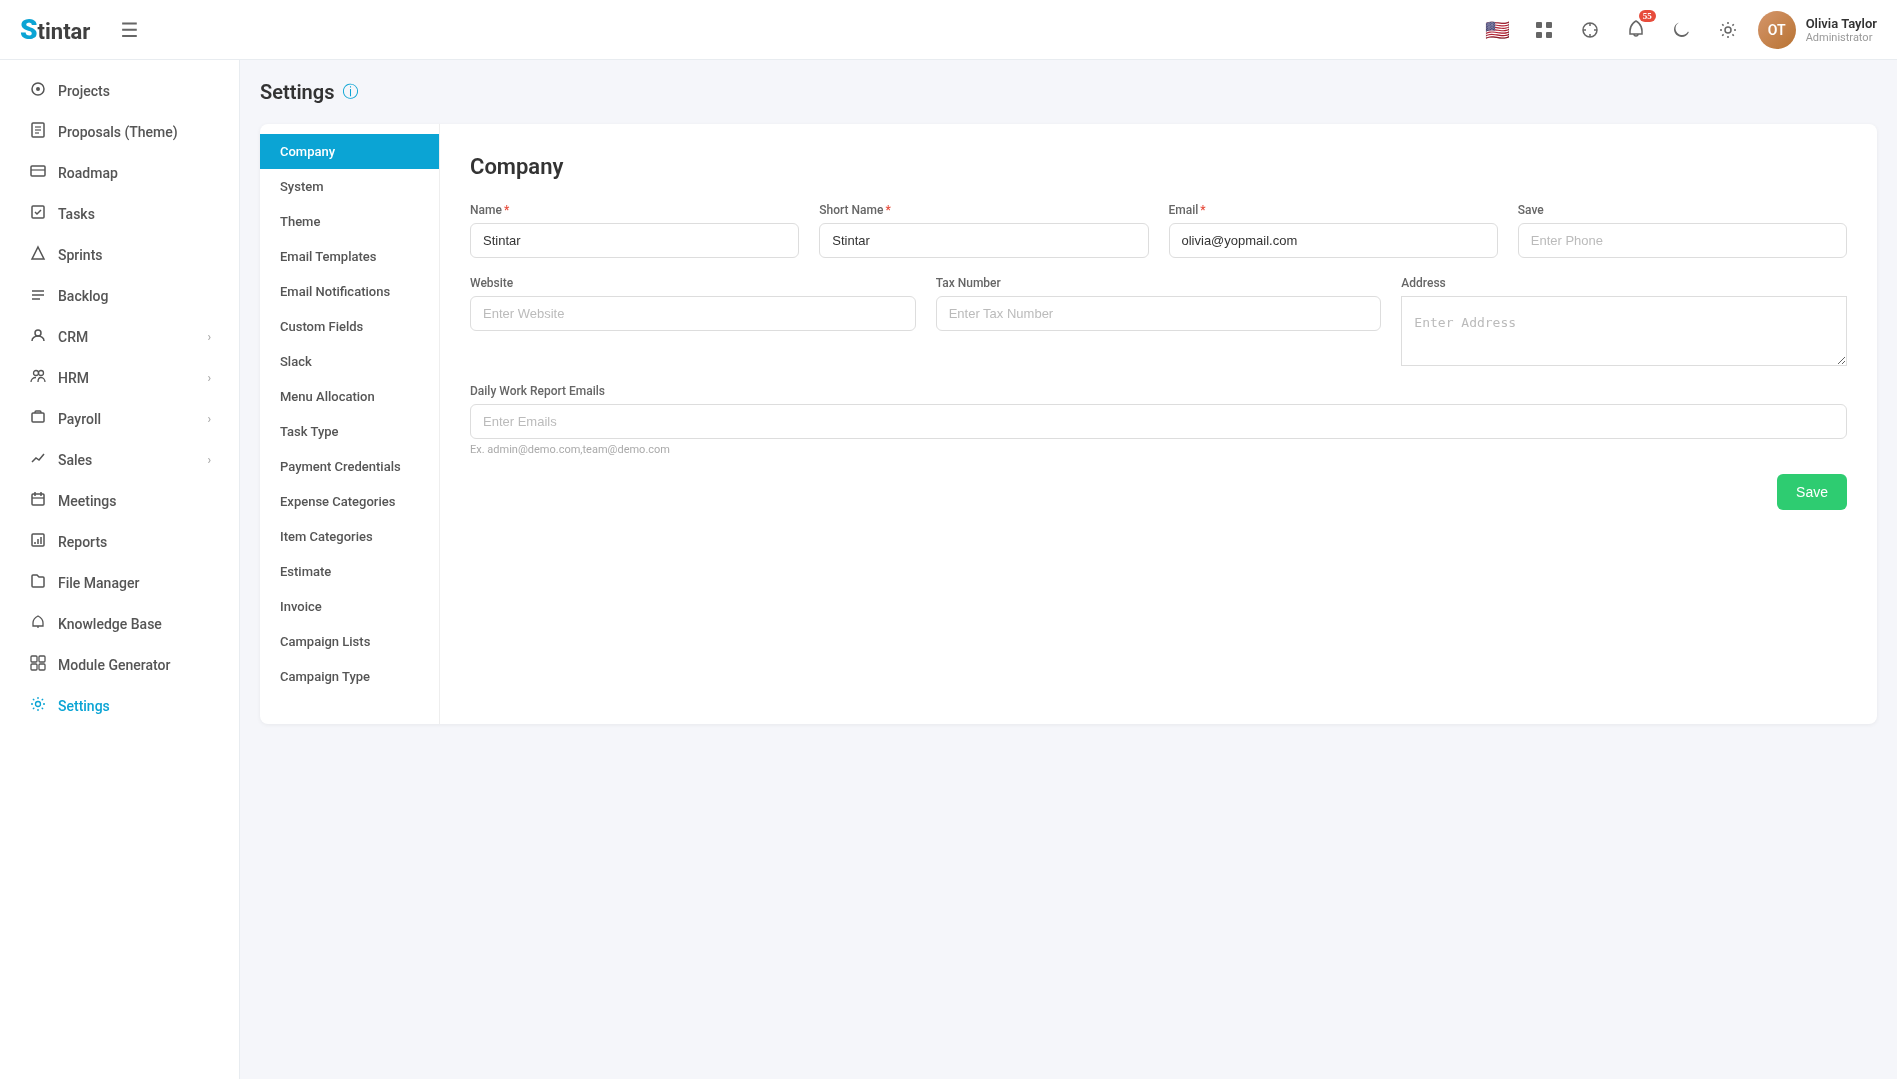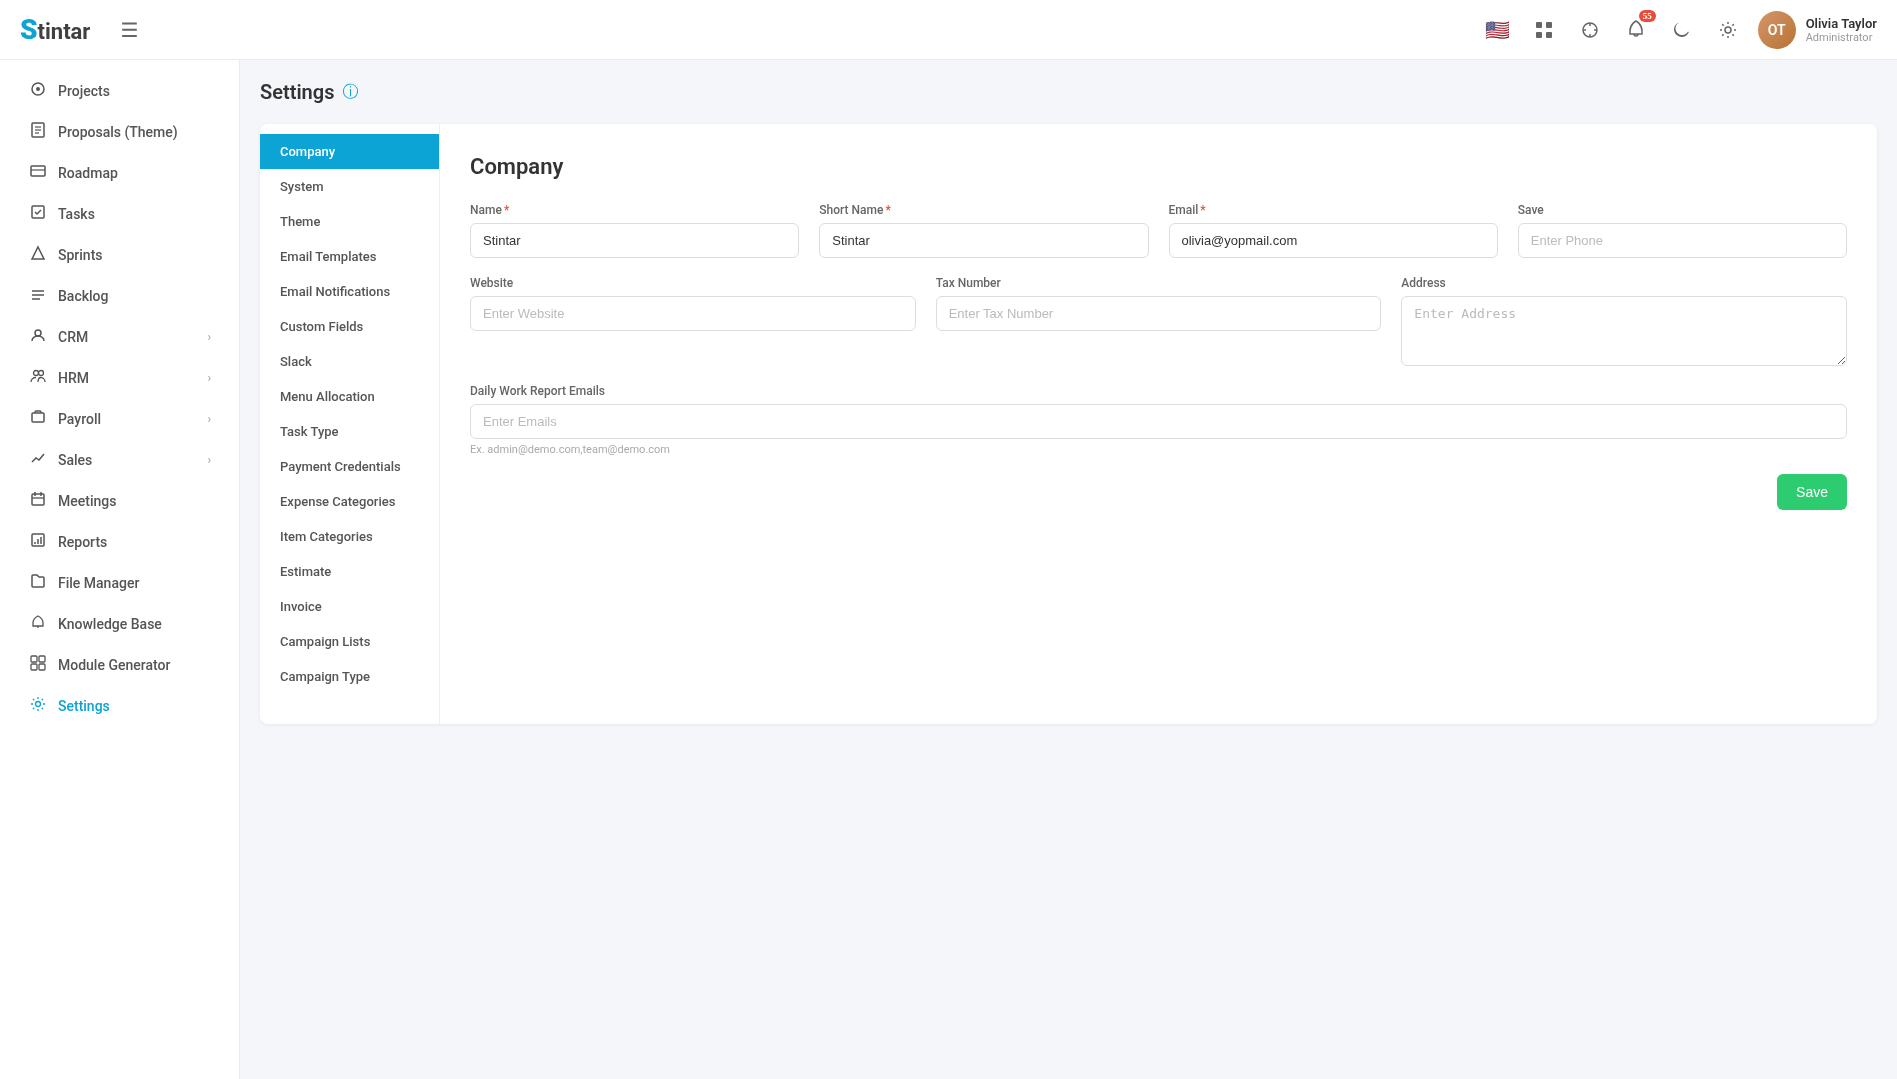--- a/index.html
+++ b/index.html
@@ -115,22 +115,22 @@
     .form-label { font-size: 12px; color: #666; margin-bottom: 6px; font-weight: 500; }
     .required { color: #e74c3c; margin-left: 2px; }
     .form-input {
       border: 1px solid #ddd; border-radius: 6px;
       padding: 9px 12px; font-size: 13px; color: #333;
       outline: none; transition: border 0.15s;
       background: #fff;
     }
     .form-input::placeholder { color: #bbb; }
     .form-textarea {
-      border: 1px solid #ddd; border-radius: 6px;
-      padding: 9px 12px; font-size: 13px; color: #333;
+      border: 1px solid #ddd; border-radius: 0;
+      padding: 18px 12px; font-size: 13px; color: #333;
       outline: none; resize: vertical; min-height: 70px;
       background: #fff;
     }
     .form-textarea::placeholder { color: #bbb; }
     .form-hint { font-size: 11px; color: #aaa; margin-top: 4px; }
     .form-footer { display: flex; justify-content: flex-end; margin-top: 10px; }
     .btn-save {
       background: #2ecc71; color: #fff; border: none;
       padding: 10px 19px; border-radius: 6px; font-size: 14px;
       font-weight: 500; cursor: pointer;

